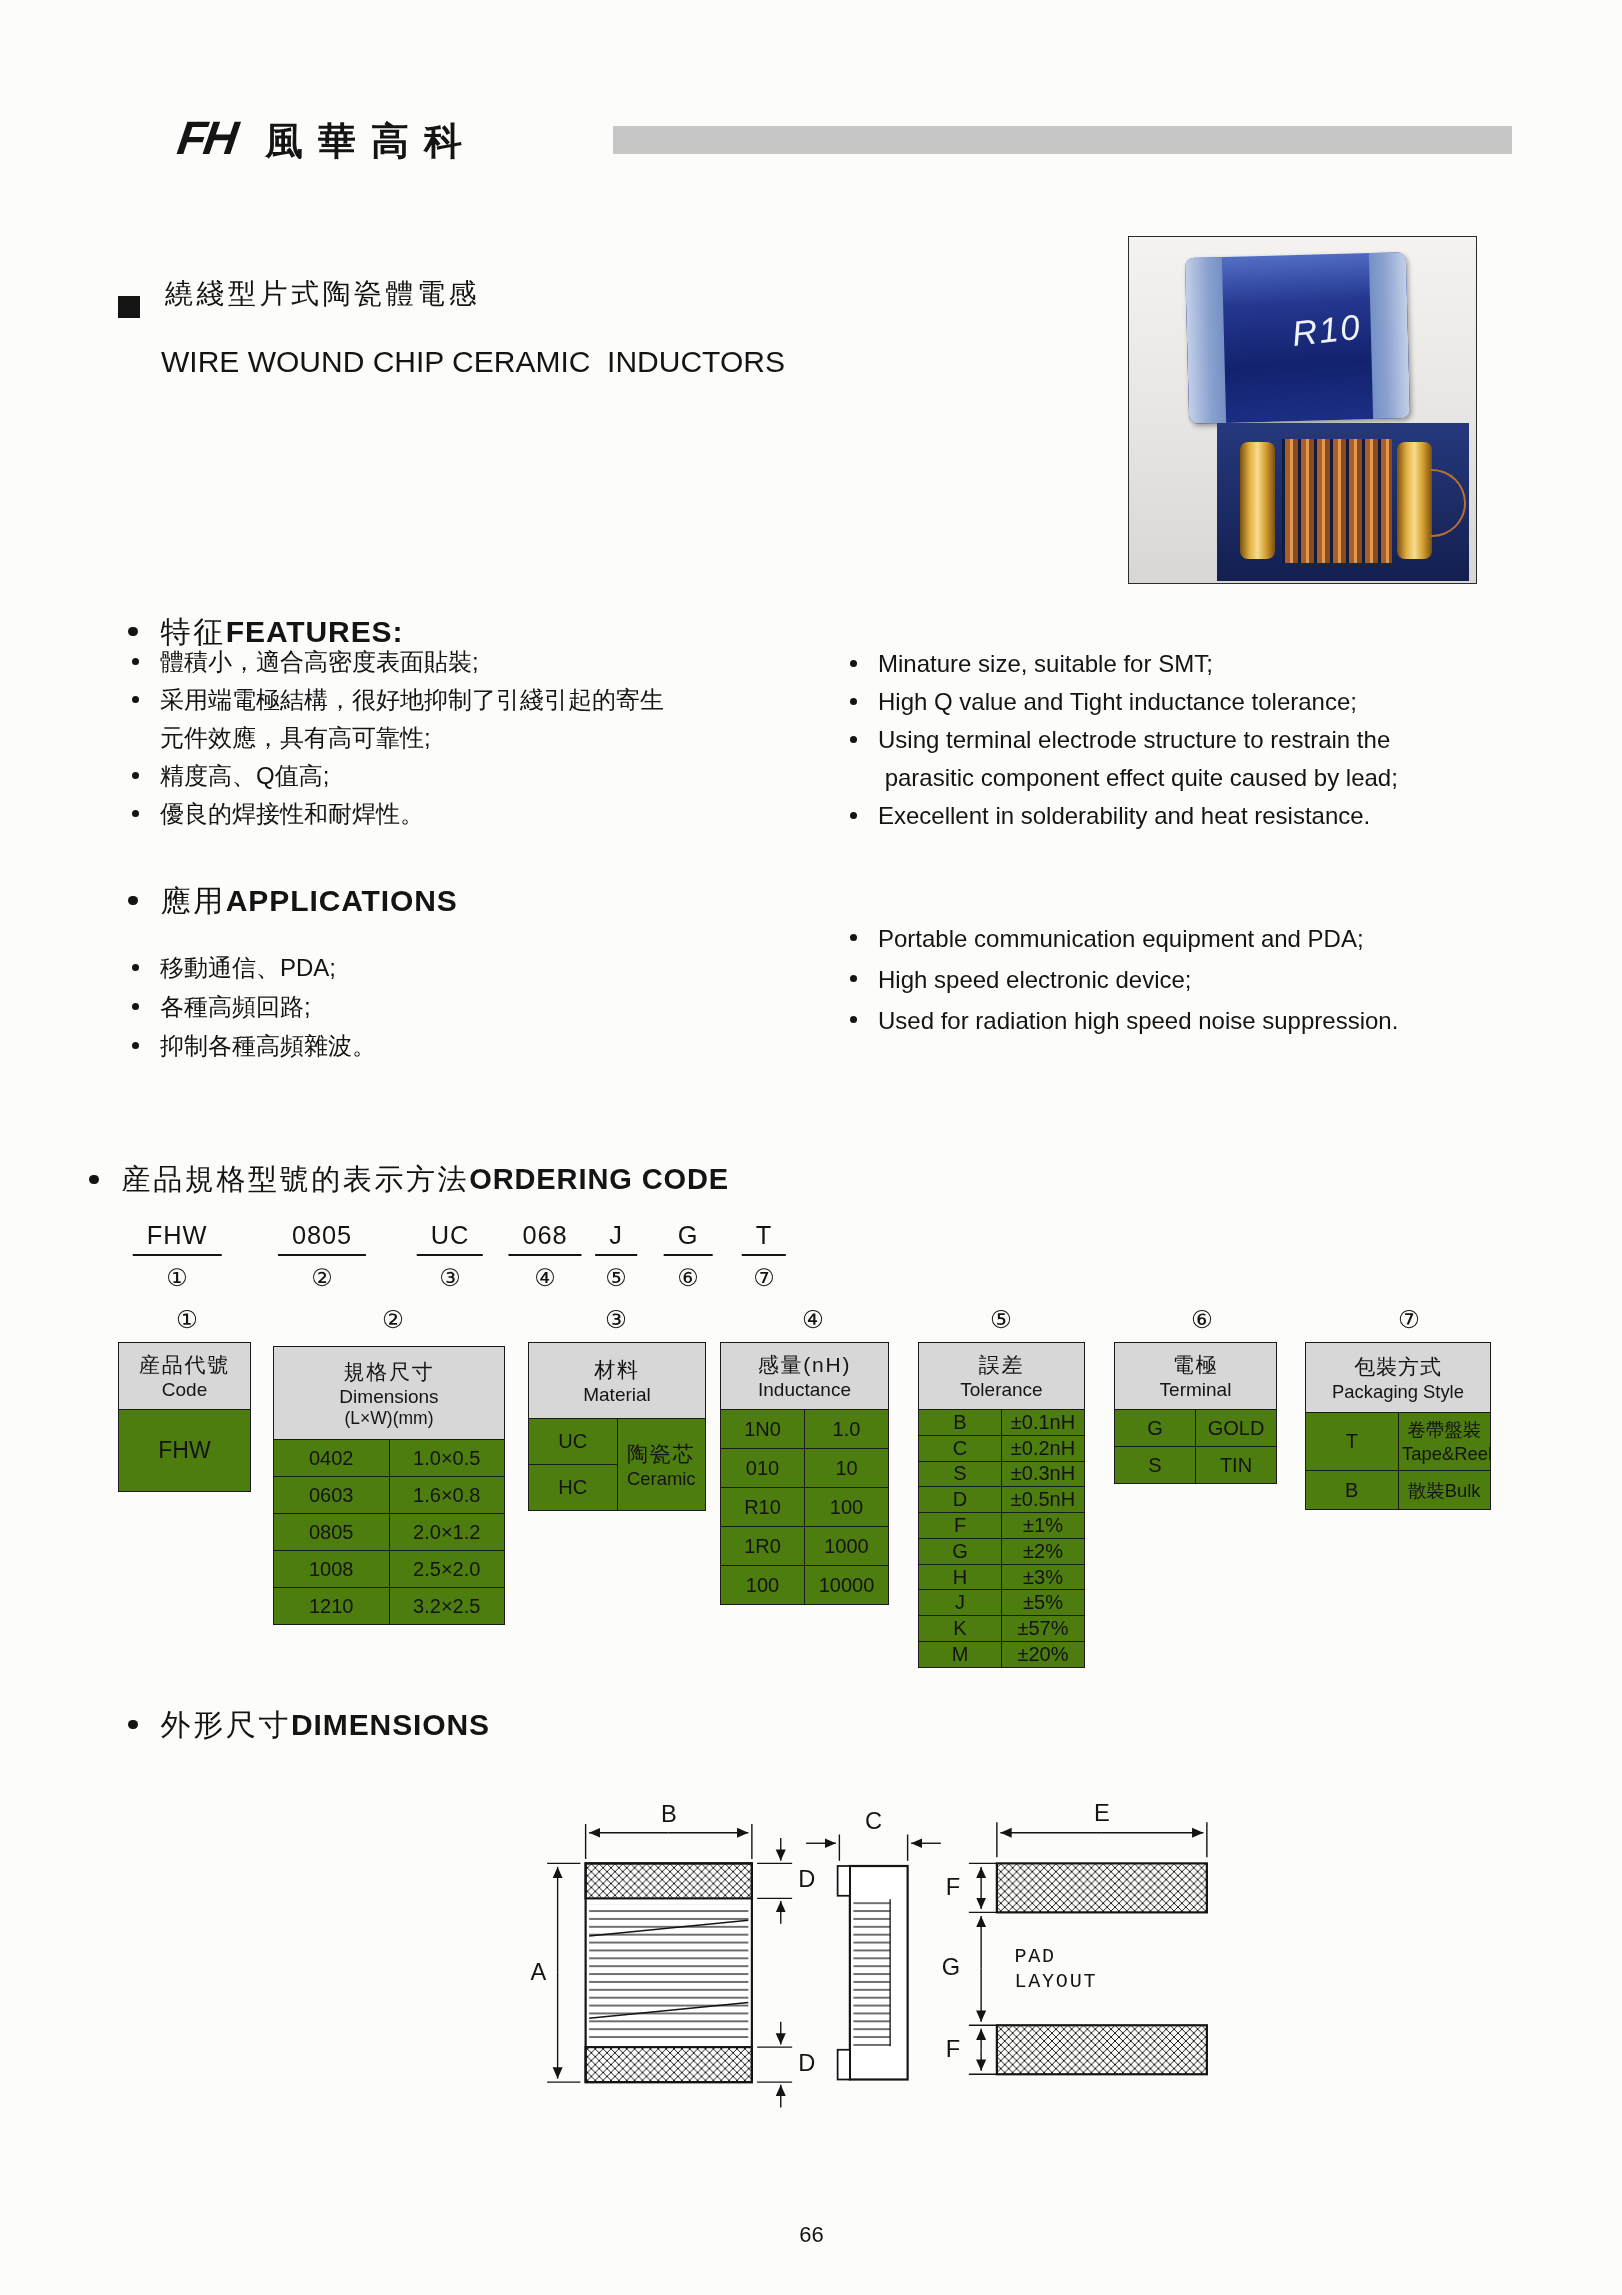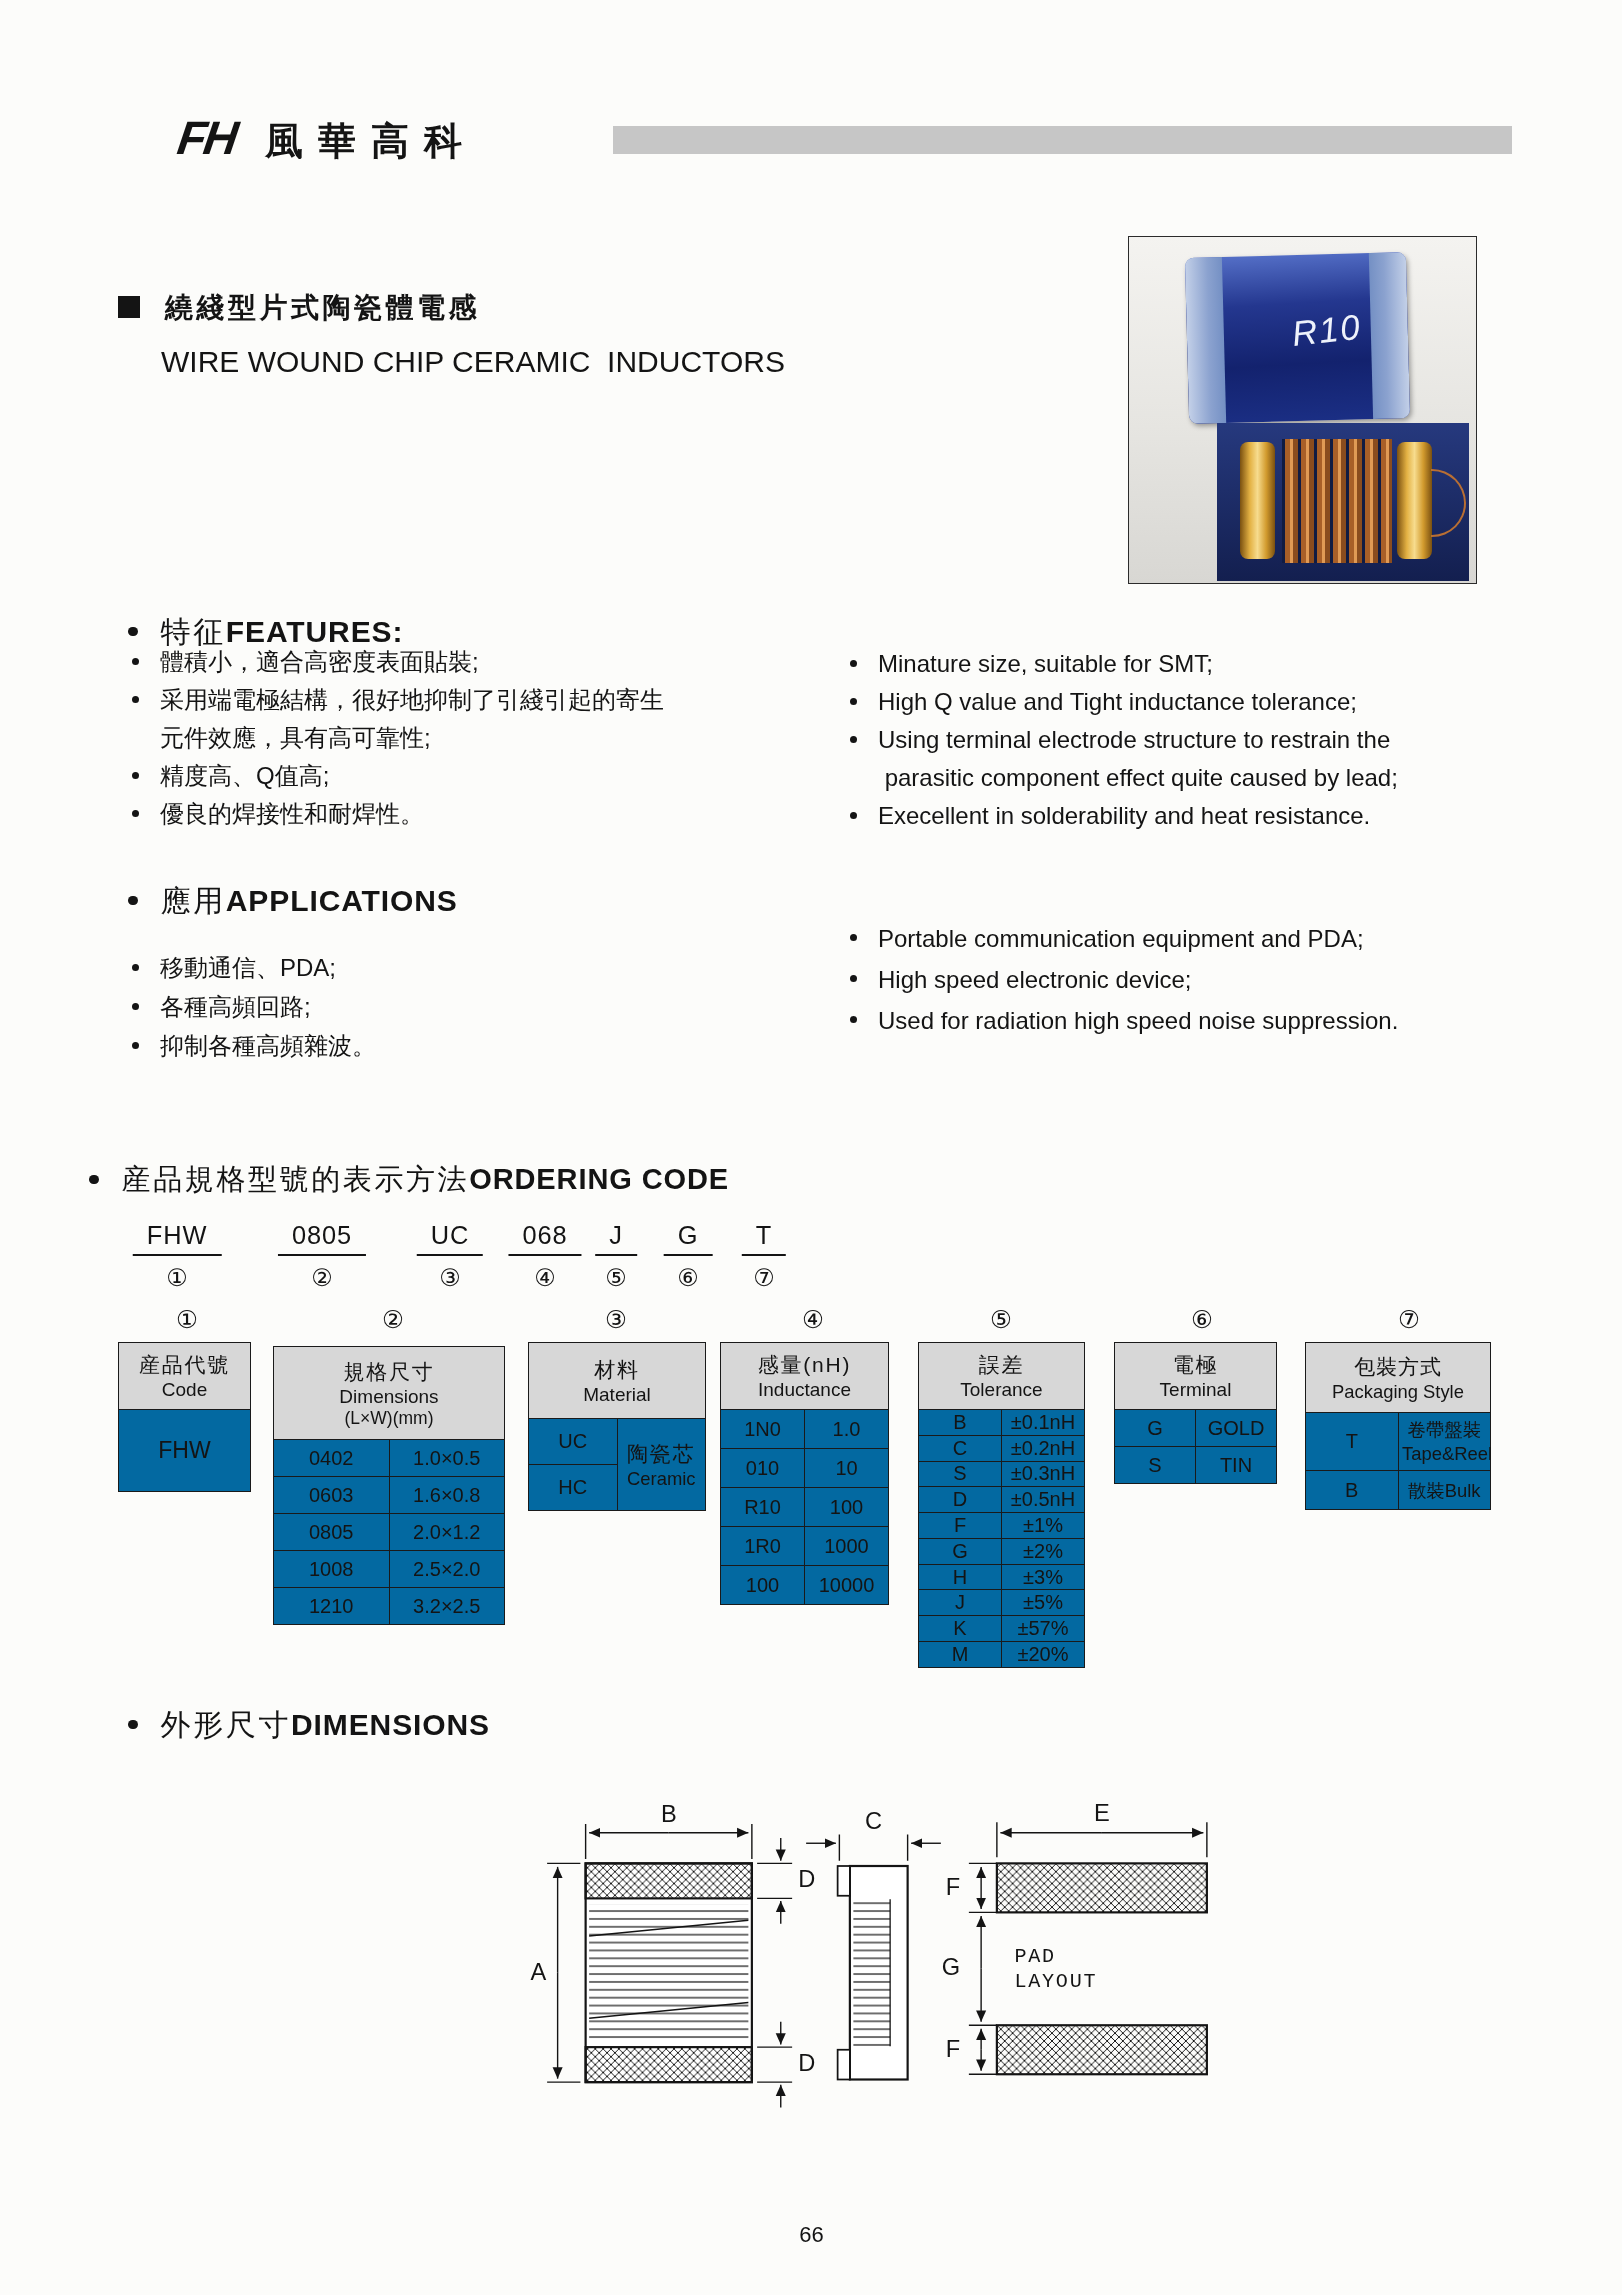--- a/index.html
+++ b/index.html
@@ -8,21 +8,21 @@
         font-family:"Liberation Sans","DejaVu Sans",sans-serif;color:#141414;overflow:hidden}
 
   
   .logo-mark{position:absolute;left:178px;top:110px;font-size:47px;font-weight:900;
              font-style:italic;letter-spacing:-2.6px;transform:skewX(-8deg)}
   .brand-name{position:absolute;left:265px;top:116px;font-size:38px;font-weight:700;letter-spacing:15px}
   .brand-bar{position:absolute;left:613px;top:126px;width:899px;height:28px;background:#c6c6c6}
 
   
   .title-marker{position:absolute;left:118px;top:296px;width:22px;height:22px;background:#141414}
-  .title-zh{position:absolute;left:165px;top:289px;font-size:28px;letter-spacing:3.5px;font-weight:700}
+  .title-zh{position:absolute;left:165px;top:275px;font-size:28px;letter-spacing:3.5px;font-weight:400}
   .title-en{position:absolute;left:161px;top:345px;font-size:30px;white-space:pre}
 
   
   .photo{position:absolute;left:1128px;top:236px;width:349px;height:348px;border:1.8px solid #2b2b2b;
          background:linear-gradient(180deg,#f4f3f0,#e6e5e1 55%,#d8d7d3)}
   .chip1{position:absolute;left:58px;top:17.5px;width:221px;height:166px;border-radius:8.8px;
          transform:rotate(-1.5deg);overflow:hidden;box-shadow:1.8px 2.6px 5.3px rgba(0,0,0,.35);
          background:linear-gradient(178deg,#5570c8 0%,#24378f 30%,#13226e 65%,#1b2f85 100%)}
   .cap-l,.cap-r{position:absolute;top:0;width:37px;height:100%;
          background:linear-gradient(90deg,#c3d0e8,#8ba2cf 60%,#7490c4)}
@@ -68,21 +68,21 @@
              border-bottom:2.2px solid #141414;letter-spacing:0.9px}
   .code-num{font-size:24px;margin-top:8px}
   #cp1{left:177px}#cp2{left:322px}#cp3{left:450px}#cp4{left:545px}
   #cp5{left:616px}#cp6{left:688px}#cp7{left:764px}
 
   .col-circle{position:absolute;top:1305px;transform:translateX(-50%);font-size:24.5px}
   #cc1{left:187px}#cc2{left:393px}#cc3{left:616px}#cc4{left:813px}
   #cc5{left:1001px}#cc6{left:1202px}#cc7{left:1409px}
 
   
-  table.tbl{position:absolute;border-collapse:collapse;background:#0369a1;font-size:20px;table-layout:fixed}
+  table.tbl{position:absolute;border-collapse:collapse;background:#4d7c0f;font-size:20px;table-layout:fixed}
   .tbl th,.tbl td{border:1.8px solid #1a1a1a;text-align:center;vertical-align:middle;padding:1.8px 3.5px}
   .tbl th{background:#d7d7d7;font-weight:normal}
   .tbl .hz{font-size:21px;letter-spacing:1.8px}
   .tbl .he{font-size:19px}
   .t-code{left:118px;top:1342px;width:133px}
   .t-code th{height:67px}.t-code td{height:82px;font-size:23px}
   .t-dim{left:273px;top:1346px;width:232px}
   .t-dim th{height:93px}.t-dim td{height:37px}.t-dim .c1{width:79px}
   .t-dim .hu{font-size:17.5px}
   .t-mat{left:528px;top:1342px;width:178px}

